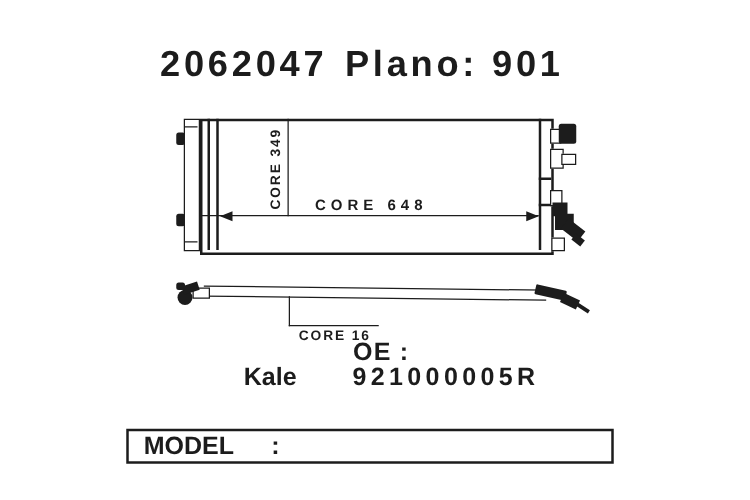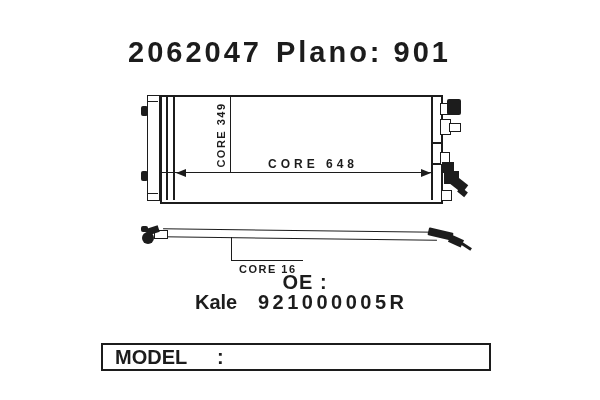--- a/index.html
+++ b/index.html
@@ -66,21 +66,21 @@
     <div class="line" style="left:431px; top:95px; width:1.5px; height:105px;"></div>
     <div class="line" style="left:431px; top:142px; width:10px; height:1.5px;"></div>
     <div class="line" style="left:431px; top:163px; width:10px; height:1.5px;"></div>
 
     <div class="line" style="left:230px; top:95px; width:1px; height:78px;"></div>
     <div class="dim-label-sm rot" style="left:215px; top:172px;">CORE 349</div>
 
     <div class="line" style="left:161px; top:172px; width:270px; height:1px;"></div>
     <div class="arrow-l" style="left:176px; top:168.5px;"></div>
     <div class="arrow-r" style="left:421px; top:168.5px;"></div>
-    <div class="dim-label" style="left:268px; top:157px;">CORE 648</div>
+    <div class="dim-label" style="left:252px; top:157px;">CORE 648</div>
 
     <div class="outline" style="left:440px; top:103px; width:7px; height:10px;"></div>
     <div class="dark" style="left:447px; top:99px; width:14px; height:16px; border-radius:2px;"></div>
     <div class="outline" style="left:440px; top:119px; width:9px; height:14px;"></div>
     <div class="outline" style="left:449px; top:123px; width:10px; height:7px;"></div>
     <div class="outline" style="left:440px; top:152px; width:8px; height:11px;"></div>
     <div class="dark" style="left:442px; top:162px; width:12px; height:11px;"></div>
     <div class="dark" style="left:444px; top:171px; width:15px; height:13px;"></div>
     <div class="dark" style="left:450px; top:179px; width:17px; height:10px; transform:rotate(38deg);"></div>
     <div class="dark" style="left:458px; top:189px; width:9px; height:6px; transform:rotate(38deg);"></div>
@@ -101,21 +101,21 @@
     <div class="dark" style="left:449px; top:237px; width:14px; height:8px; transform:rotate(25deg);"></div>
     <div class="dark" style="left:461px; top:245px; width:11px; height:3px; transform:rotate(33deg);"></div>
 
     <div class="line" style="left:231px; top:237px; width:1px; height:24px;"></div>
     <div class="line" style="left:231px; top:260px; width:72px; height:1px;"></div>
     <div class="dim-label-sm" style="left:239px; top:247px;margin-top:16px;">CORE 16</div>
   </div>
 
   <div>
     <div class="abs oe-heading">OE :</div>
-    <div class="abs oe-row" style="top:291px;">
+    <div class="abs oe-row" style="top:291px;gap:24px;">
       <span class="oe-brand">Kale</span>
       <span class="oe-number">921000005R</span>
     </div>
     <div class="abs oe-row" style="top:311px;">
     </div>
   </div>
 
   <div class="abs model-box">
     <span class="model-label">MODEL</span>
     <span class="model-colon">:</span>

